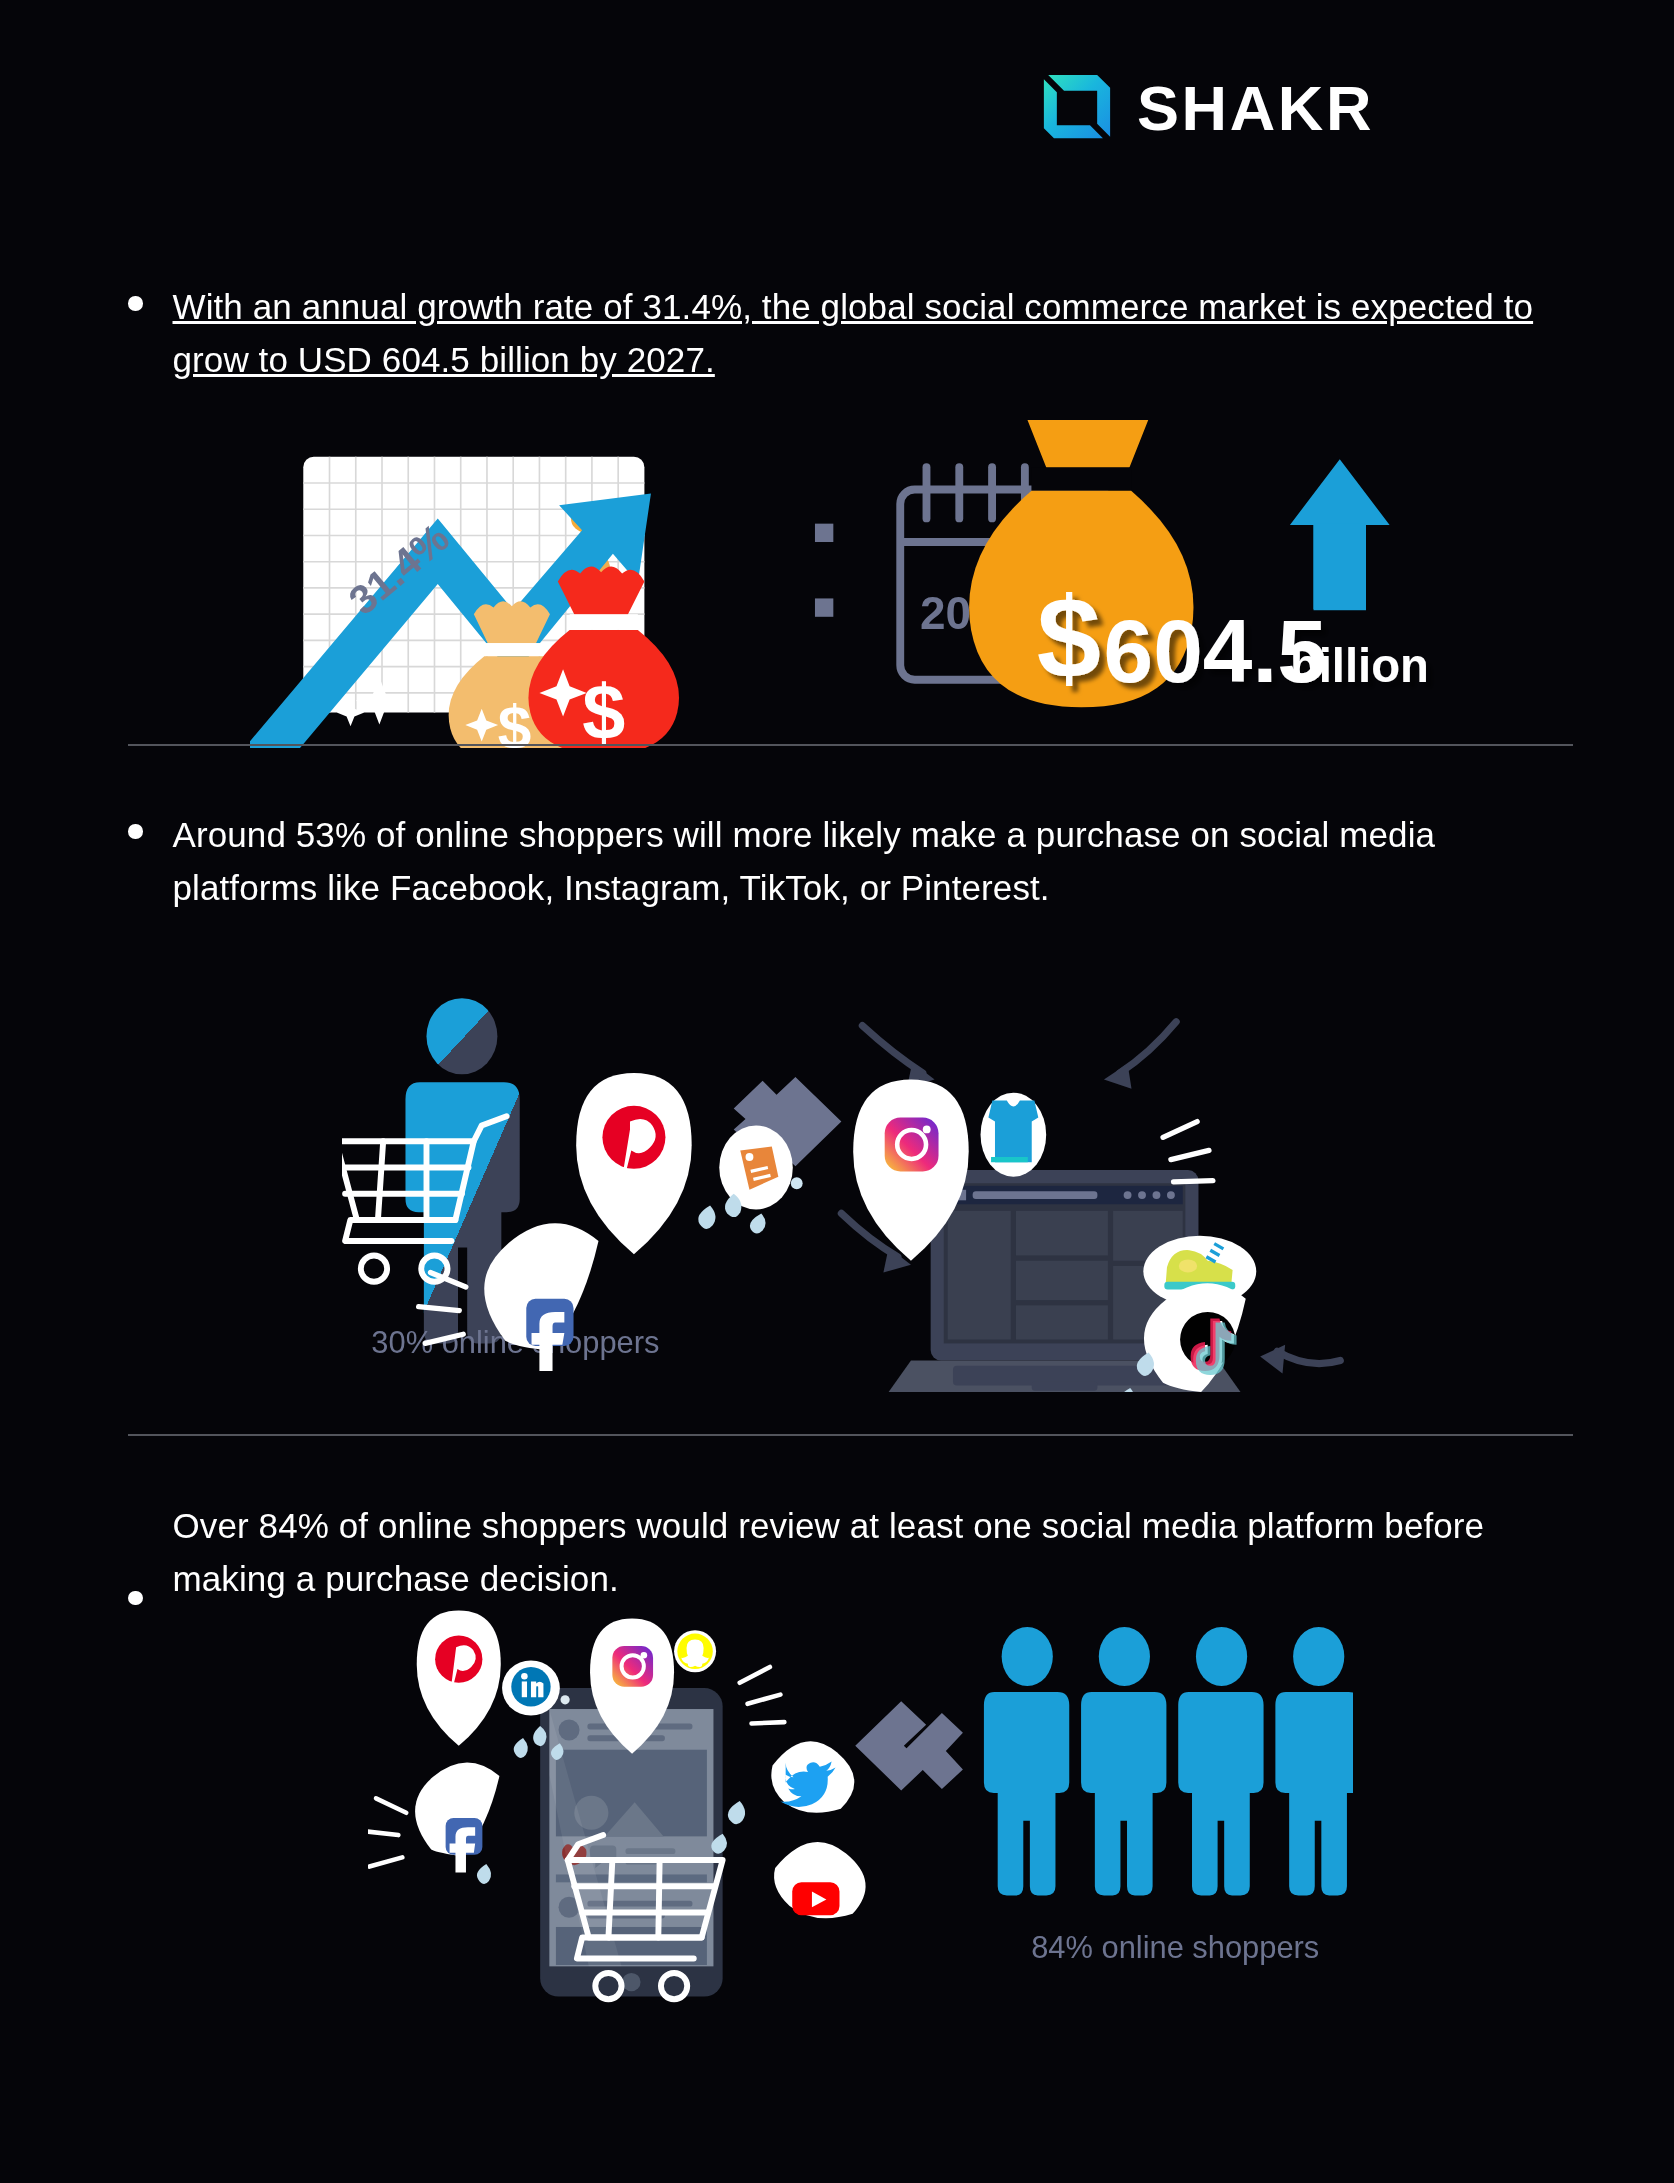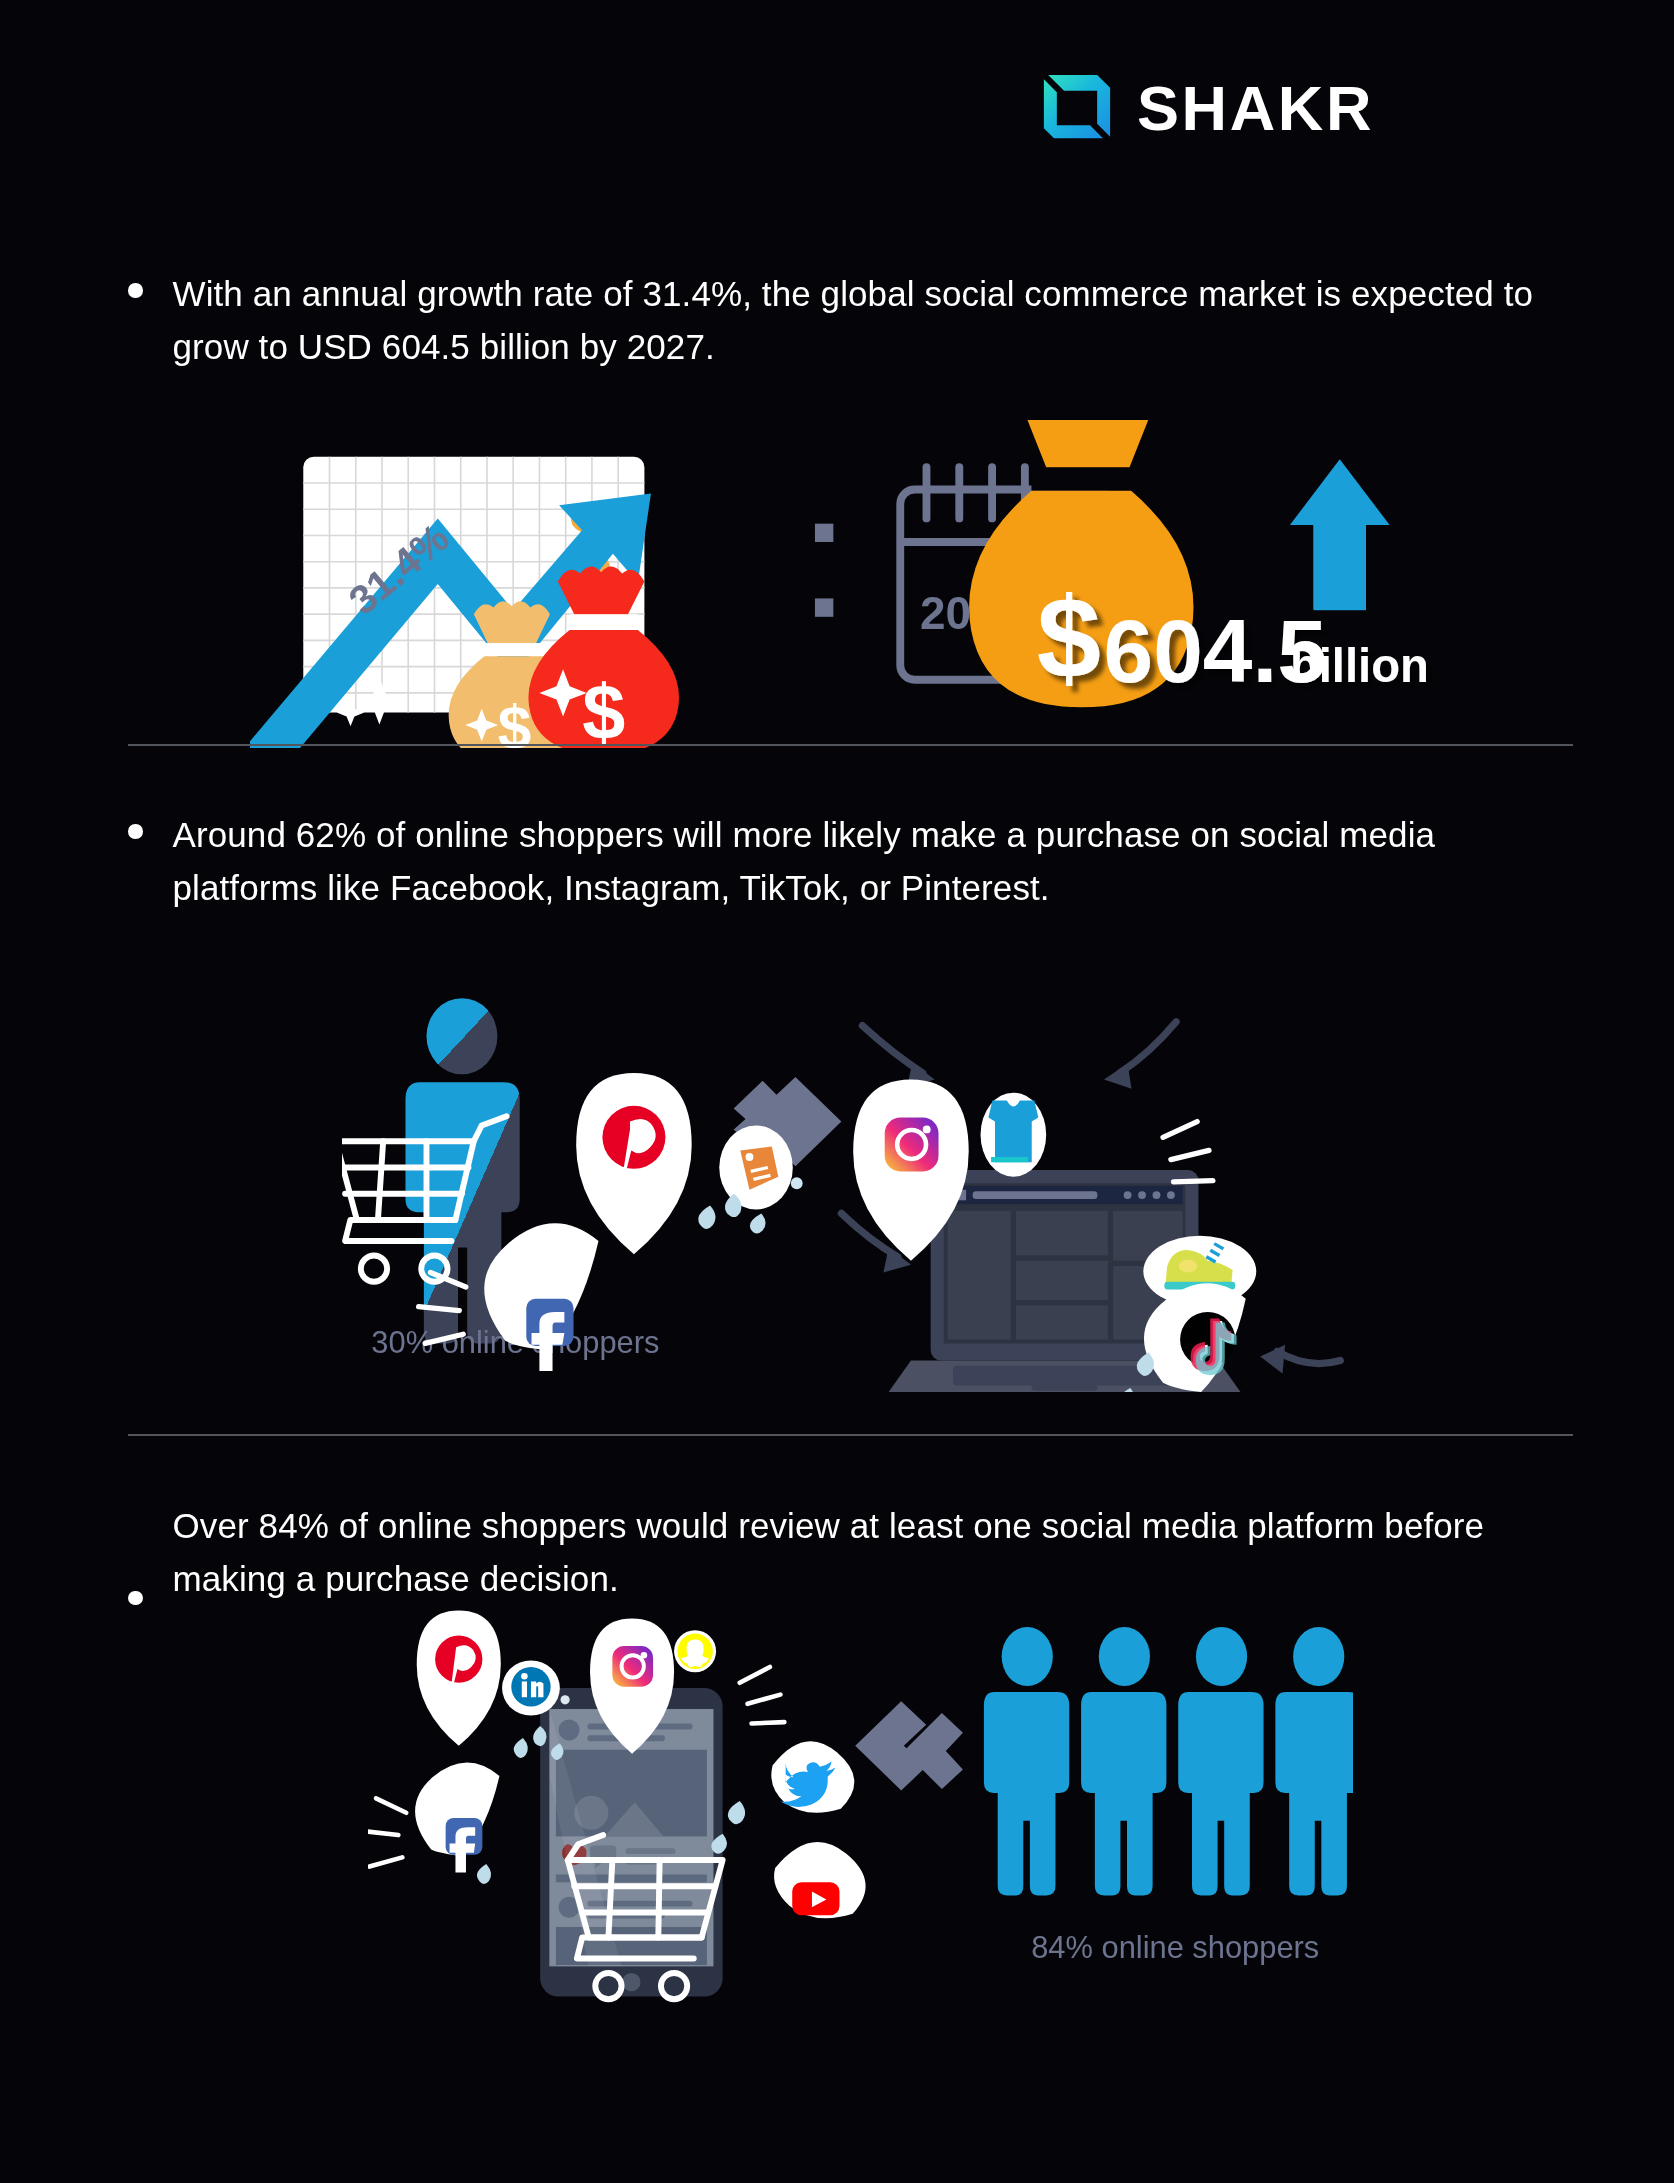--- a/index.html
+++ b/index.html
@@ -67,21 +67,21 @@
           <stop offset="100%" stop-color="#1a8fe3"></stop>
         </linearGradient>
       </defs>
       <path d="M10 4 H78 L96 22 V90 L78 72 V26 H32 Z" fill="url(#shakrGrad)"></path>
       <path d="M4 10 L22 28 V74 H68 L86 92 H18 L4 78 Z" fill="url(#shakrGrad)"></path>
     </svg>
     <div class="logo-text">SHAKR</div>
   </div>
 </div>
 
-<div class="bullet-block" style="top:267px;">
+<div class="bullet-block" style="top:280px;text-decoration:underline;">
   <div class="bullet-dot"></div>
   <div class="bullet-text">With an annual growth rate of 31.4%, the global social commerce market is expected to grow to USD 604.5 billion by 2027.</div>
 </div>
 
 <div class="figure" style="left:250px; top:420px; width:1248px; height:328px;">
   <svg width="1248" height="328" viewBox="0 0 1900 500" class="svgbox">
     <defs>
       <filter id="txtShadow" x="-20%" y="-20%" width="160%" height="160%">
         <feDropShadow dx="9" dy="9" stdDeviation="3" flood-color="#00000088"></feDropShadow>
       </filter>
@@ -178,21 +178,21 @@
       <path d="M1620 -2 L1700 -2 L1700 -130 L1736 -130 L1660 -230 L1584 -130 L1620 -130 Z" transform="translate(0,290)" fill="#1b9fd8"></path>
       <rect x="1620" y="158" width="80" height="132" fill="#1b9fd8"></rect>
     </g>
   </svg>
 </div>
 
 <div class="divider" style="top:744px;"></div>
 
 <div class="bullet-block" style="top:808px;">
   <div class="bullet-dot"></div>
-  <div class="bullet-text">Around 62% of online shoppers will more likely make a purchase on social media platforms like Facebook, Instagram, TikTok, or Pinterest.</div>
+  <div class="bullet-text">Around 53% of online shoppers will more likely make a purchase on social media platforms like Facebook, Instagram, TikTok, or Pinterest.</div>
 </div>
 
 <div class="figure" style="left:342px; top:985px; width:1025px; height:407px;">
   <svg width="1025" height="407" viewBox="0 0 1560 620" class="svgbox">
     <defs>
       <linearGradient id="personSplit30" x1="0" y1="0" x2="1" y2="1">
         <stop offset="0%" stop-color="#1b9fd8"></stop>
         <stop offset="52%" stop-color="#1b9fd8"></stop>
         <stop offset="52%" stop-color="#3c4257"></stop>
         <stop offset="100%" stop-color="#3c4257"></stop>

